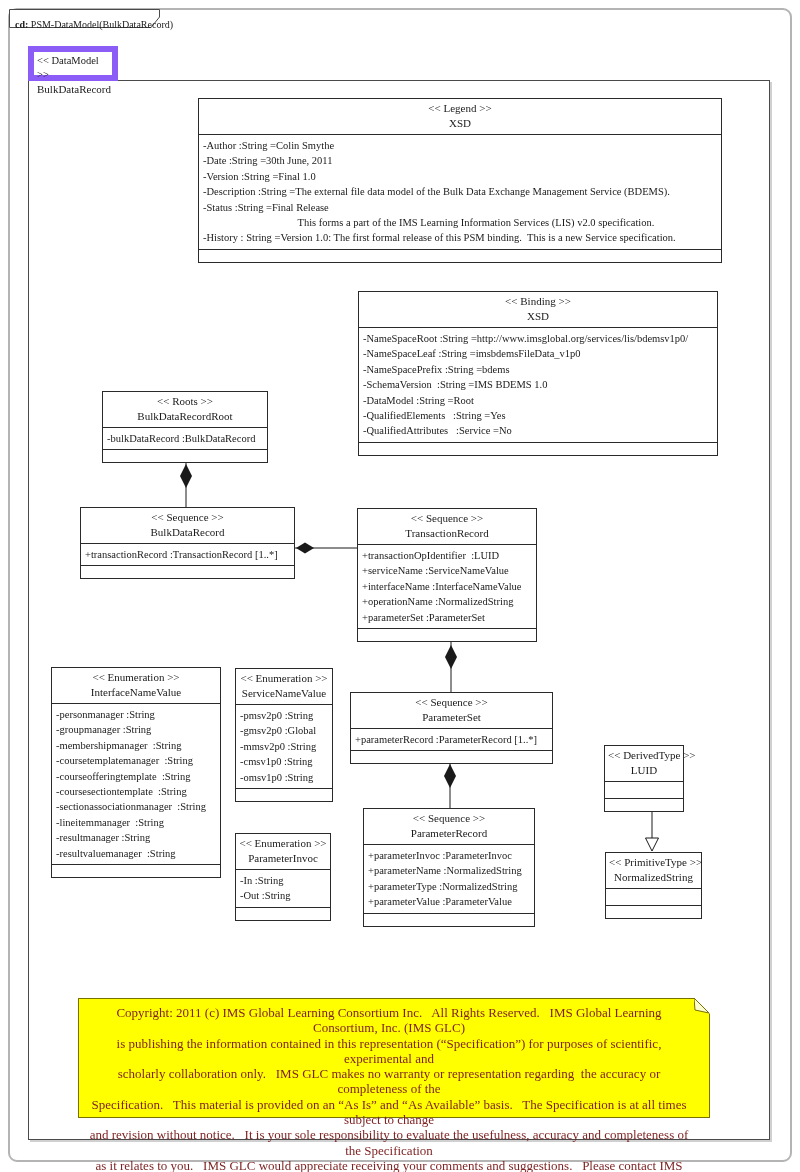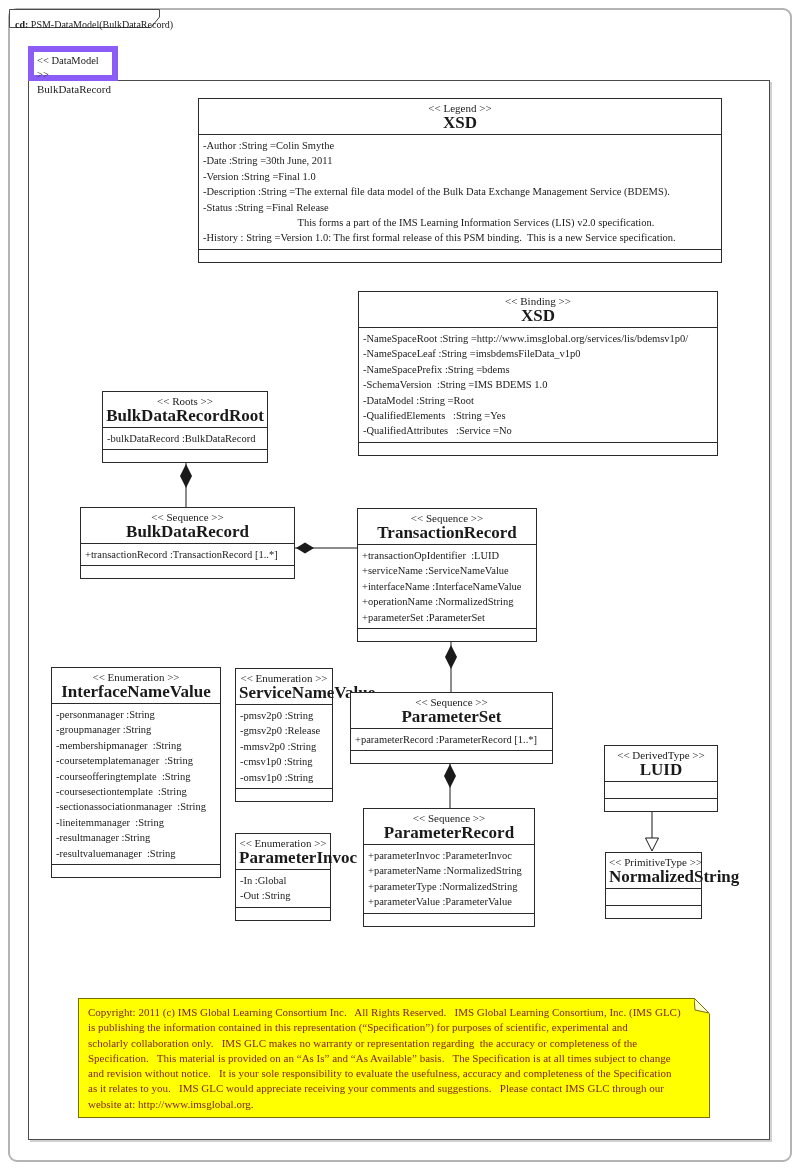--- a/index.html
+++ b/index.html
@@ -42,33 +42,34 @@
   .connectors { position: absolute; left: 0; top: 0; pointer-events: none; }
 
   
   .uml-box {
     position: absolute; background: #fff;
     border: 1px solid #2a2a2a;
     font-size: 10.5px;
   }
   .uml-head { text-align: center; padding: 2px 3px 3px; border-bottom: 1px solid #2a2a2a; }
   .stereo { font-size: 11px; line-height: 14px; white-space: nowrap; }
-  .cname  { font-size: 17px; font-weight: bold; line-height: 16px; white-space: nowrap; }
+  .cname  { font-size: 11px; font-weight: normal; line-height: 16px; white-space: nowrap; }
   .uml-attrs { padding: 3px 4px; min-height: 17px; border-bottom: 1px solid #2a2a2a; }
   .attr-line { line-height: 15.4px; white-space: pre-wrap; }
   .uml-empty { height: 12px; }
 
   
   .note {
     position: absolute; left: 78px; top: 998px; width: 632px; height: 120px;
     background: var(--note-bg, #ffff00);
     border: 1px solid var(--note-border, #7a7000);
     padding: 6px 19px 0 9px;
     color: var(--note-text, #7d1f1f);
-    font-size: 11px;
+    font-size: 13px;
+    text-align: center;
   }
   .note-line { line-height: 15.3px; white-space: pre-wrap; }
   .note-fold { position: absolute; top: -1px; right: -1px; }
 </style>
 </head>
 <body>
 
 <div class="stage">
 
   <div class="outer-frame"></div>
@@ -192,21 +193,21 @@
     <div class="uml-empty"></div>
   </div>
 
   <div class="uml-box" style="left:235px; top:668px; width:98px;">
     <div class="uml-head">
       <div class="stereo">&lt;&lt; Enumeration  &gt;&gt;</div>
       <div class="cname">ServiceNameValue</div>
     </div>
     <div class="uml-attrs">
         <div class="attr-line">-pmsv2p0 :String</div>
-        <div class="attr-line">-gmsv2p0 :Release</div>
+        <div class="attr-line">-gmsv2p0 :Global</div>
         <div class="attr-line">-mmsv2p0 :String</div>
         <div class="attr-line">-cmsv1p0 :String</div>
         <div class="attr-line">-omsv1p0 :String</div>
       </div>
     <div class="uml-empty"></div>
   </div>
 
   <div class="uml-box" style="left:350px; top:692px; width:203px;">
     <div class="uml-head">
       <div class="stereo">&lt;&lt; Sequence &gt;&gt;</div>
@@ -231,27 +232,27 @@
       </div>
     <div class="uml-empty"></div>
   </div>
 
   <div class="uml-box" style="left:235px; top:833px; width:96px;">
     <div class="uml-head">
       <div class="stereo">&lt;&lt; Enumeration  &gt;&gt;</div>
       <div class="cname">ParameterInvoc</div>
     </div>
     <div class="uml-attrs">
-        <div class="attr-line">-In :Global</div>
+        <div class="attr-line">-In :String</div>
         <div class="attr-line">-Out :String</div>
       </div>
     <div class="uml-empty"></div>
   </div>
 
-  <div class="uml-box" style="left:604px; top:745px; width:114px;">
+  <div class="uml-box" style="left:604px; top:745px; width:80px;">
     <div class="uml-head">
       <div class="stereo">&lt;&lt; DerivedType  &gt;&gt;</div>
       <div class="cname">LUID</div>
     </div>
     <div class="uml-attrs"></div>
     <div class="uml-empty"></div>
   </div>
 
   <div class="uml-box" style="left:605px; top:852px; width:97px;">
     <div class="uml-head">

